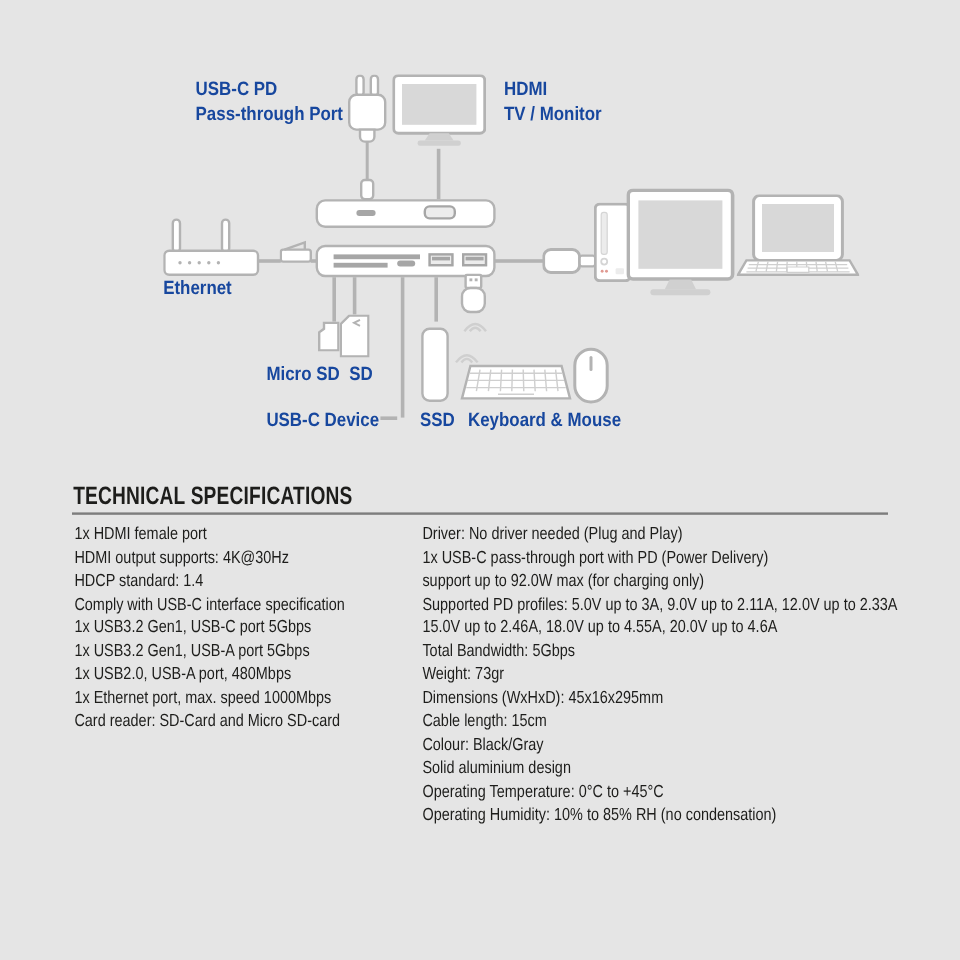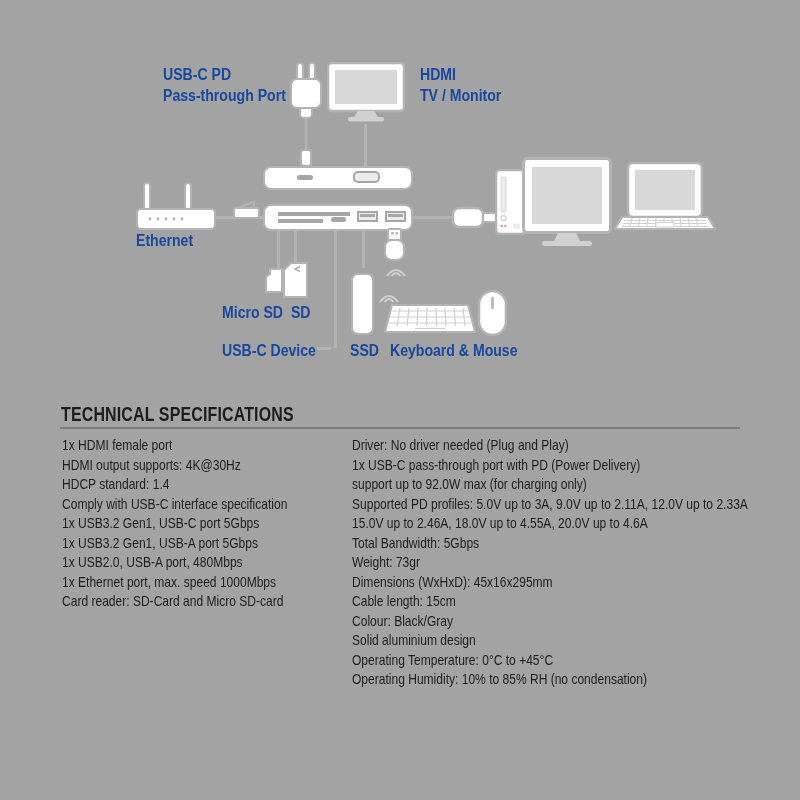--- a/index.html
+++ b/index.html
@@ -5,21 +5,21 @@
   :root{
     --blue:#17479e;
     --line:#b3b3b3;
     --screen:#d8d8d8;
     --port:#a6a6a6;
     --ink:#1d1d1b;
   }
   *{box-sizing:border-box;margin:0;padding:0}
   html,body{background:#ffffff}
   .canvas{
-    position:relative;width:800px;height:800px;background:#a3a3a3;overflow:hidden;
+    position:relative;width:800px;height:800px;background:#e5e5e5;overflow:hidden;
     font-family:"Liberation Sans",sans-serif;
   }
   .abs{position:absolute}
   .blue-label{
     color:var(--blue);font-weight:700;font-size:16px;line-height:21px;
     white-space:nowrap;transform:scaleX(.88);transform-origin:left top;
   }
   .vline{position:absolute;width:2.5px;background:var(--line)}
   .hline{position:absolute;height:2.5px;background:var(--line)}
   .outline{border:2.5px solid var(--line);background:#fff}

